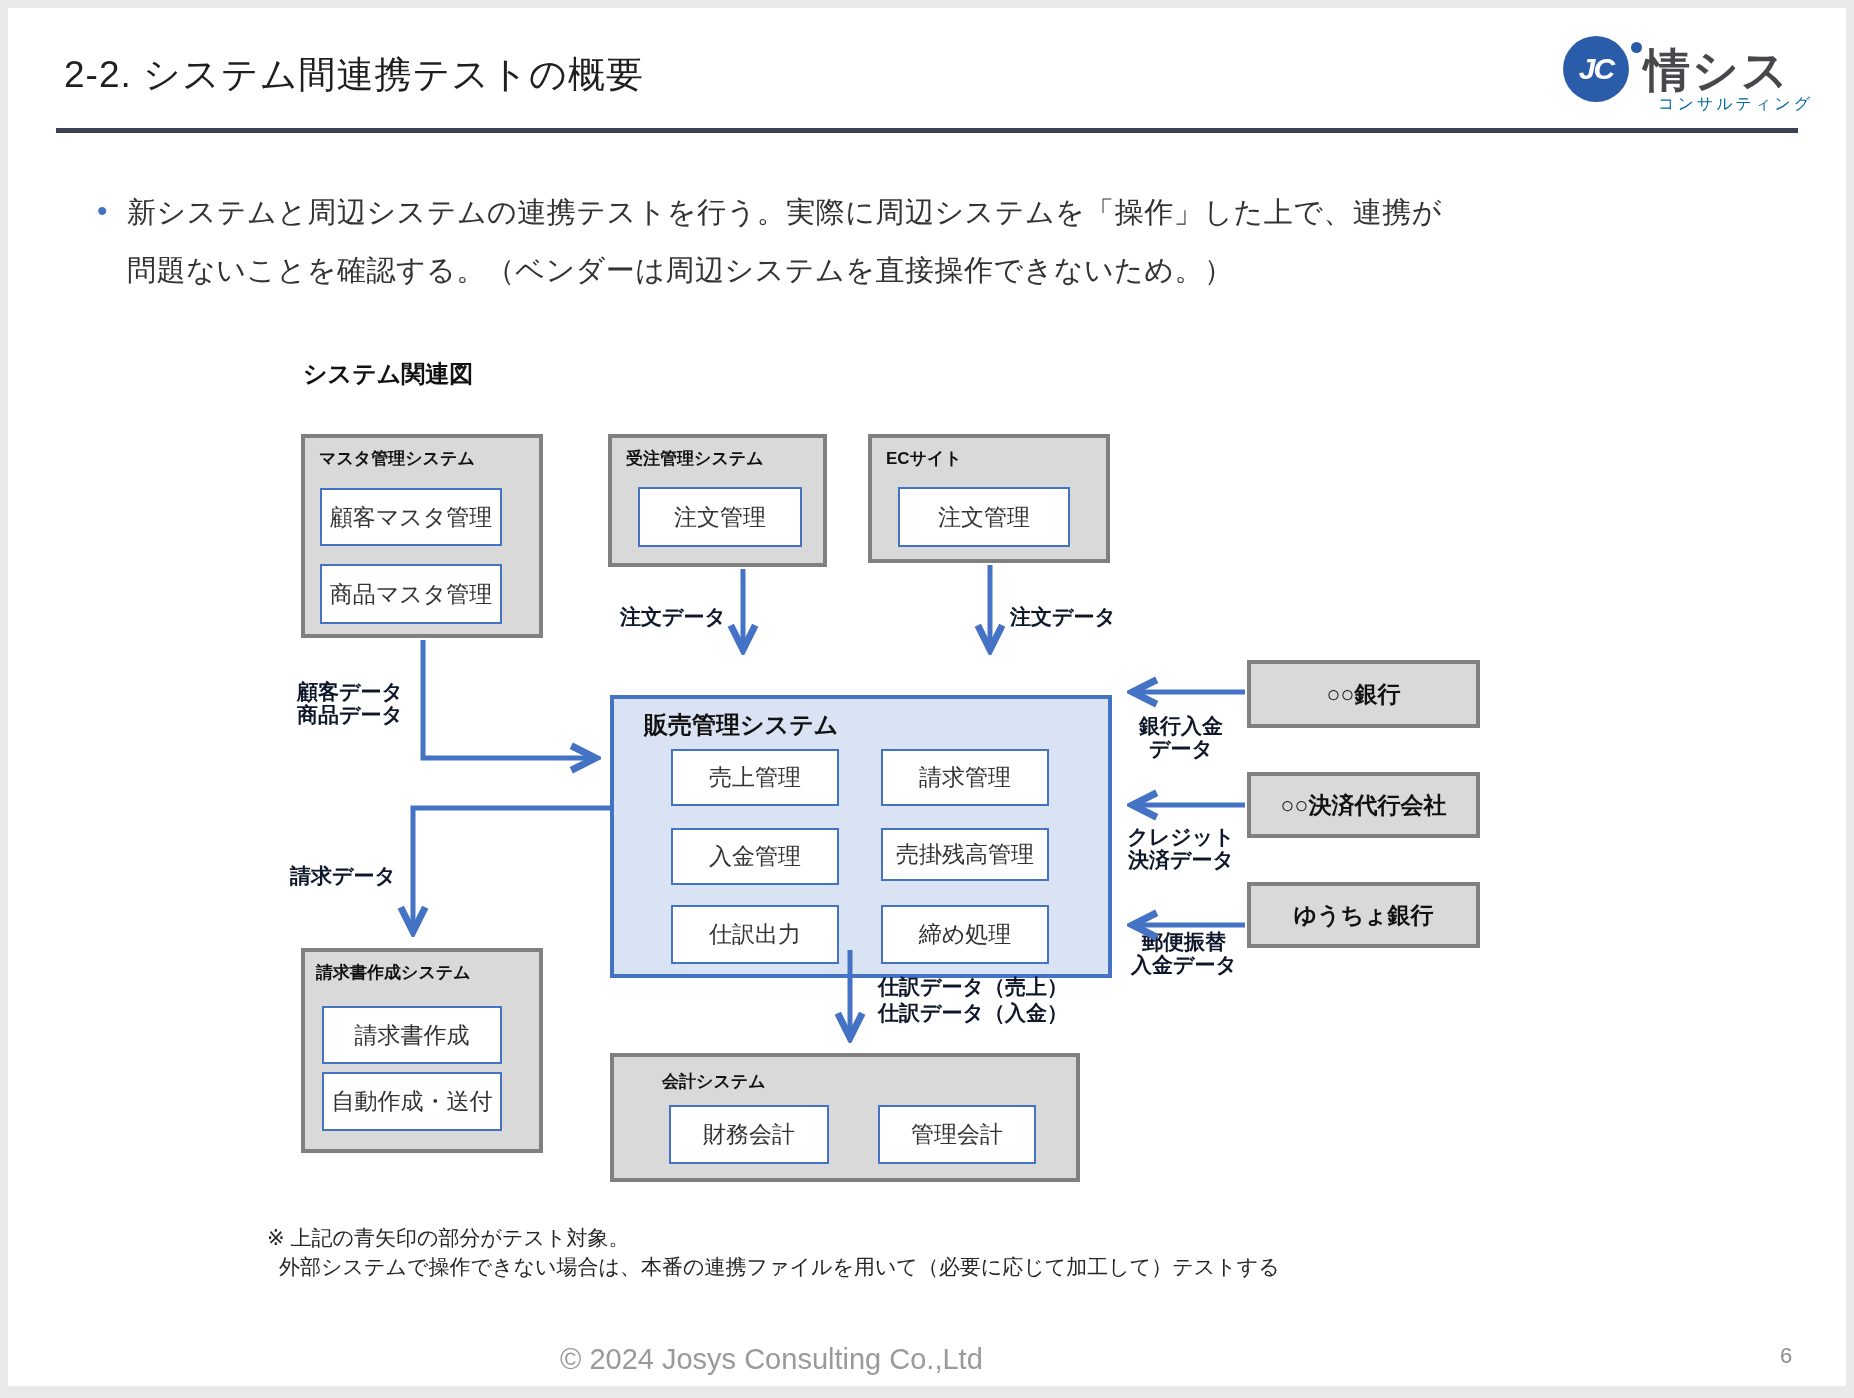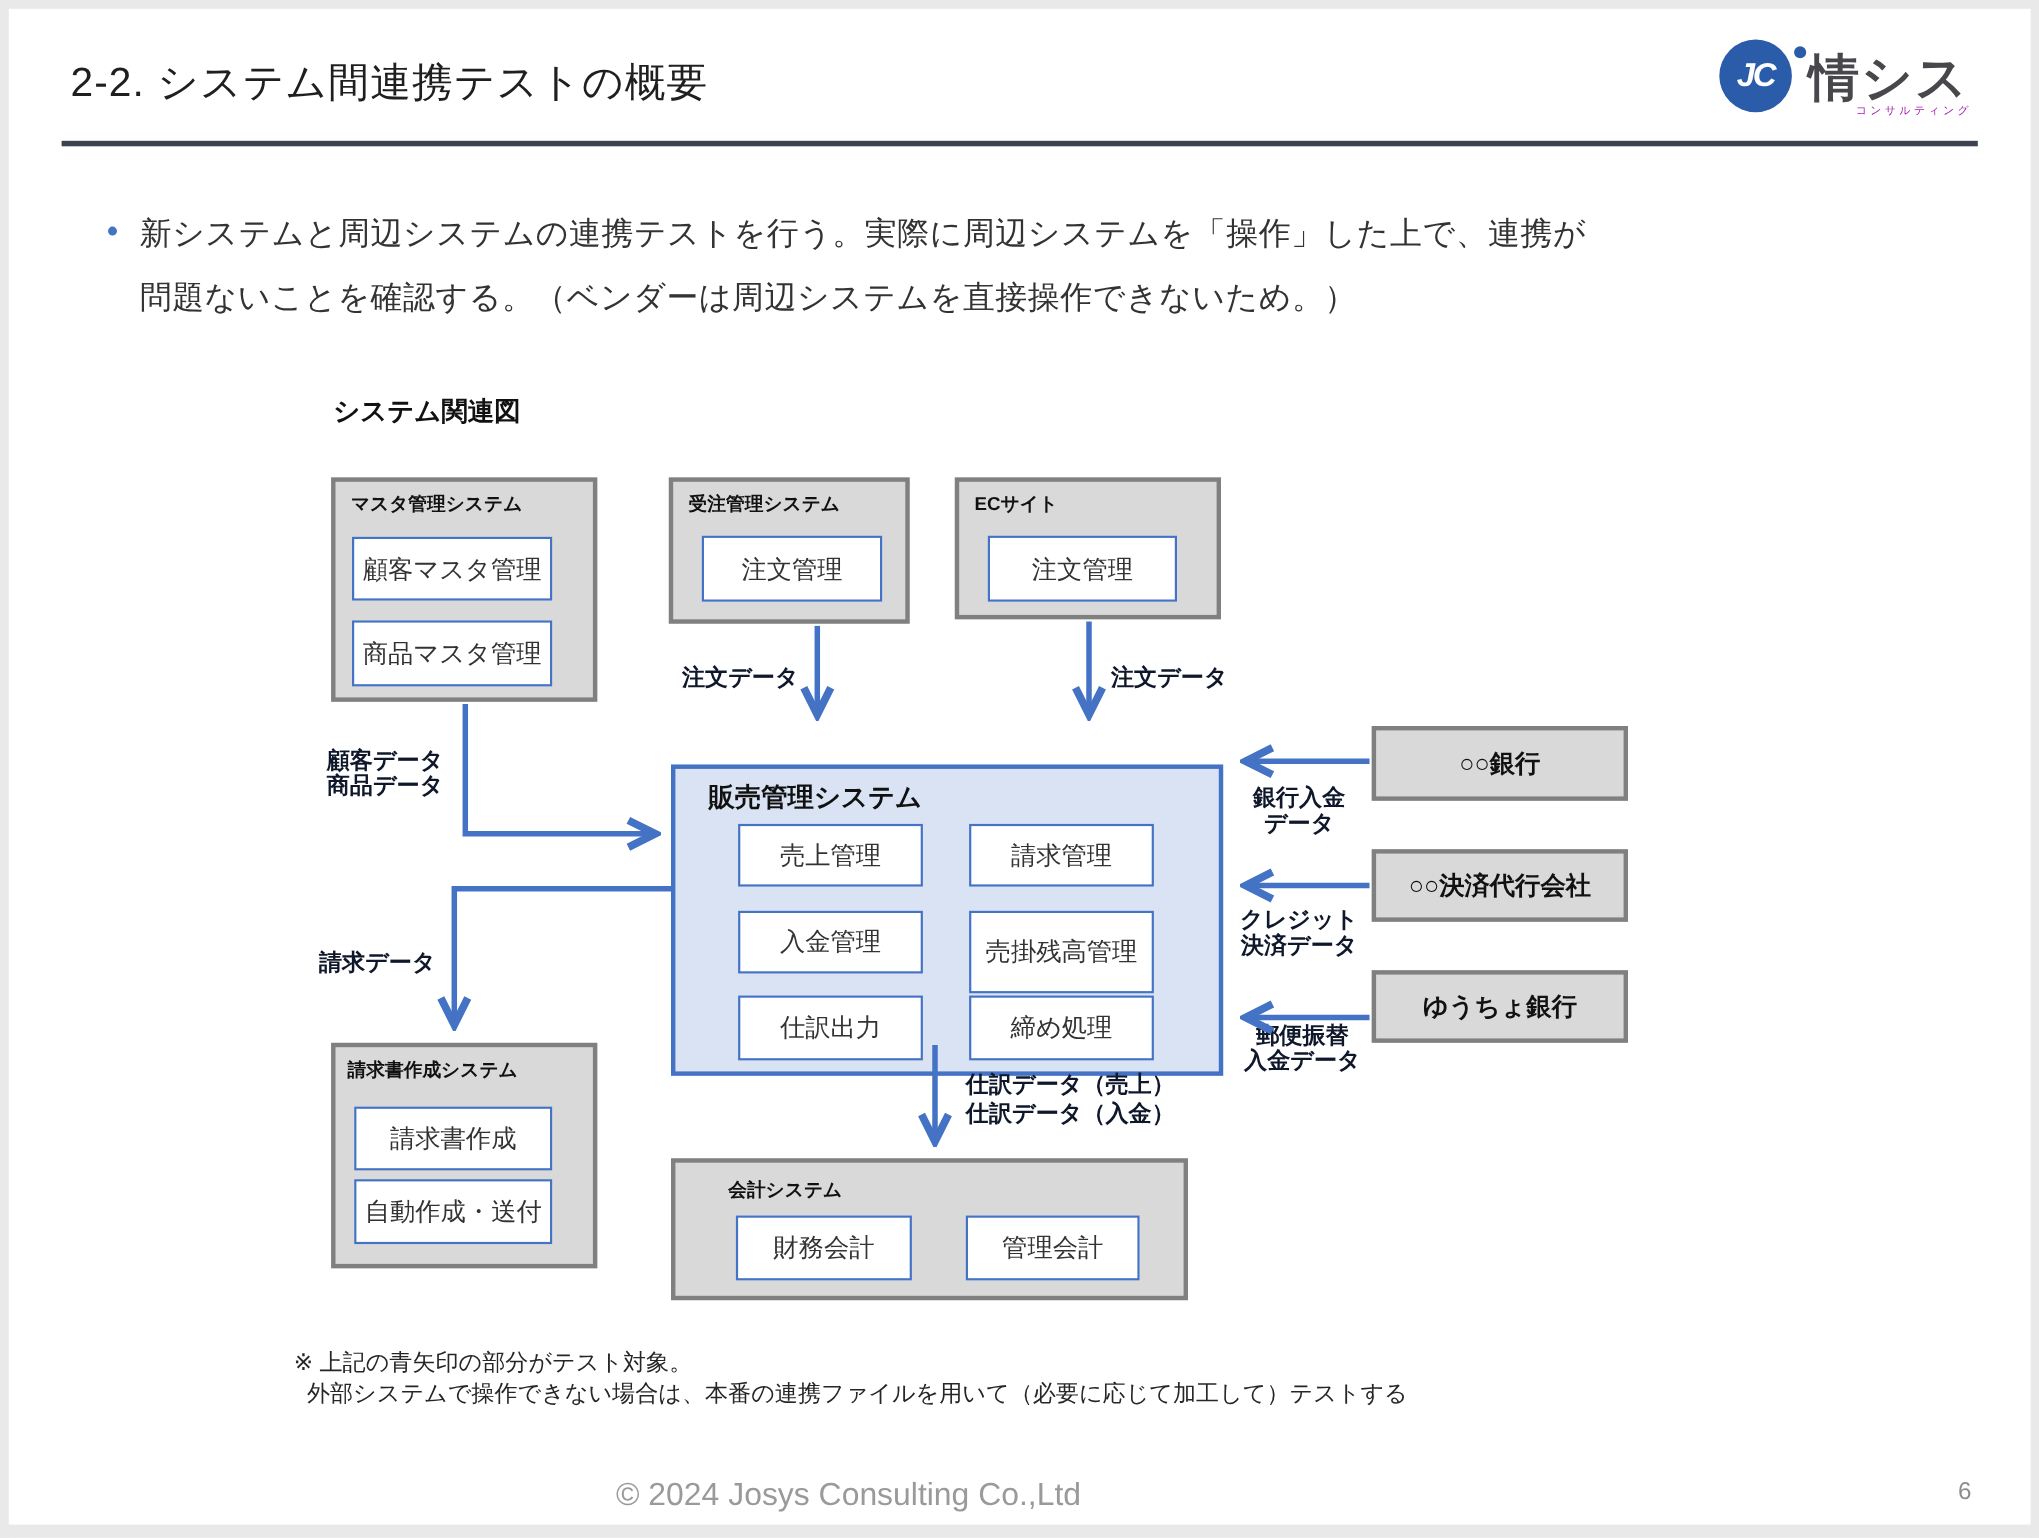--- a/index.html
+++ b/index.html
@@ -17,21 +17,21 @@
   .frame.right{left:1846px;top:0;width:8px;height:1398px;}
   .frame.bottom{left:0;top:1386px;width:1854px;height:12px;}
   
   .page-title{left:64px;top:50px;font-size:37px;font-weight:500;color:#1f1f1f;letter-spacing:1px;}
   .title-rule{left:56px;top:128px;width:1742px;height:5px;background:#3b4252;}
   .logo-circle{left:1563px;top:36px;width:66px;height:66px;border-radius:50%;
     background:#2b5ca9;color:#fff;display:flex;align-items:center;justify-content:center;
     font-style:italic;font-weight:700;font-size:30px;letter-spacing:-2px;}
   .logo-dot{left:1631px;top:42px;width:11px;height:11px;border-radius:50%;background:#2b5ca9;}
   .logo-name{left:1644px;top:40px;font-size:46px;font-weight:700;color:#47474c;letter-spacing:2px;}
-  .logo-sub{left:1658px;top:94px;font-size:10px;color:#a21caf;letter-spacing:3px;margin-left:29px;}
+  .logo-sub{left:1658px;top:94px;font-size:16px;color:#0369a1;letter-spacing:3px;}
   
   .bullet-dot{left:97px;top:194px;font-size:30px;color:#4472c4;}
   .intro-line{left:127px;font-size:29px;color:#333333;letter-spacing:0.5px;}
   .intro-line.l1{top:193px;}
   .intro-line.l2{top:251px;}
   
   .diagram-title{left:303px;top:358px;font-size:24px;font-weight:700;color:#111;}
   .sys-box{position:absolute;background:#d9d9d9;border:4px solid #808080;box-sizing:border-box;}
   .sys-box.blue{background:#dae3f3;border-color:#4472c4;}
   .sys-title{position:absolute;left:14px;top:9px;font-weight:700;font-size:17px;color:#111;white-space:nowrap;}
@@ -98,21 +98,21 @@
 <div class="sys-box" style="left:868px;top:434px;width:242px;height:129px;">
   <div class="sys-title">ECサイト</div>
   <div class="module" style="left:26px;top:49px;width:172px;height:60px;">注文管理</div>
 </div>
 
 <div class="sys-box blue" style="left:610px;top:665px;width:502px;height:283px;margin-top:30px;">
   <div class="sys-title" style="left:30px;top:10px;font-size:24px;">販売管理システム</div>
   <div class="module" style="left:57px;top:50px;width:168px;height:57px;">売上管理</div>
   <div class="module" style="left:267px;top:50px;width:168px;height:57px;">請求管理</div>
   <div class="module" style="left:57px;top:129px;width:168px;height:57px;">入金管理</div>
-  <div class="module" style="left:267px;top:129px;width:168px;height:75px;">売掛残高管理</div>
+  <div class="module" style="left:267px;top:129px;width:168px;height:53px;">売掛残高管理</div>
   <div class="module" style="left:57px;top:206px;width:168px;height:59px;">仕訳出力</div>
   <div class="module" style="left:267px;top:206px;width:168px;height:59px;">締め処理</div>
 </div>
 
 <div class="sys-box" style="left:301px;top:948px;width:242px;height:205px;">
   <div class="sys-title" style="left:11px;">請求書作成システム</div>
   <div class="module" style="left:17px;top:54px;width:180px;height:58px;">請求書作成</div>
   <div class="module" style="left:17px;top:120px;width:180px;height:59px;">自動作成・送付</div>
 </div>
 

